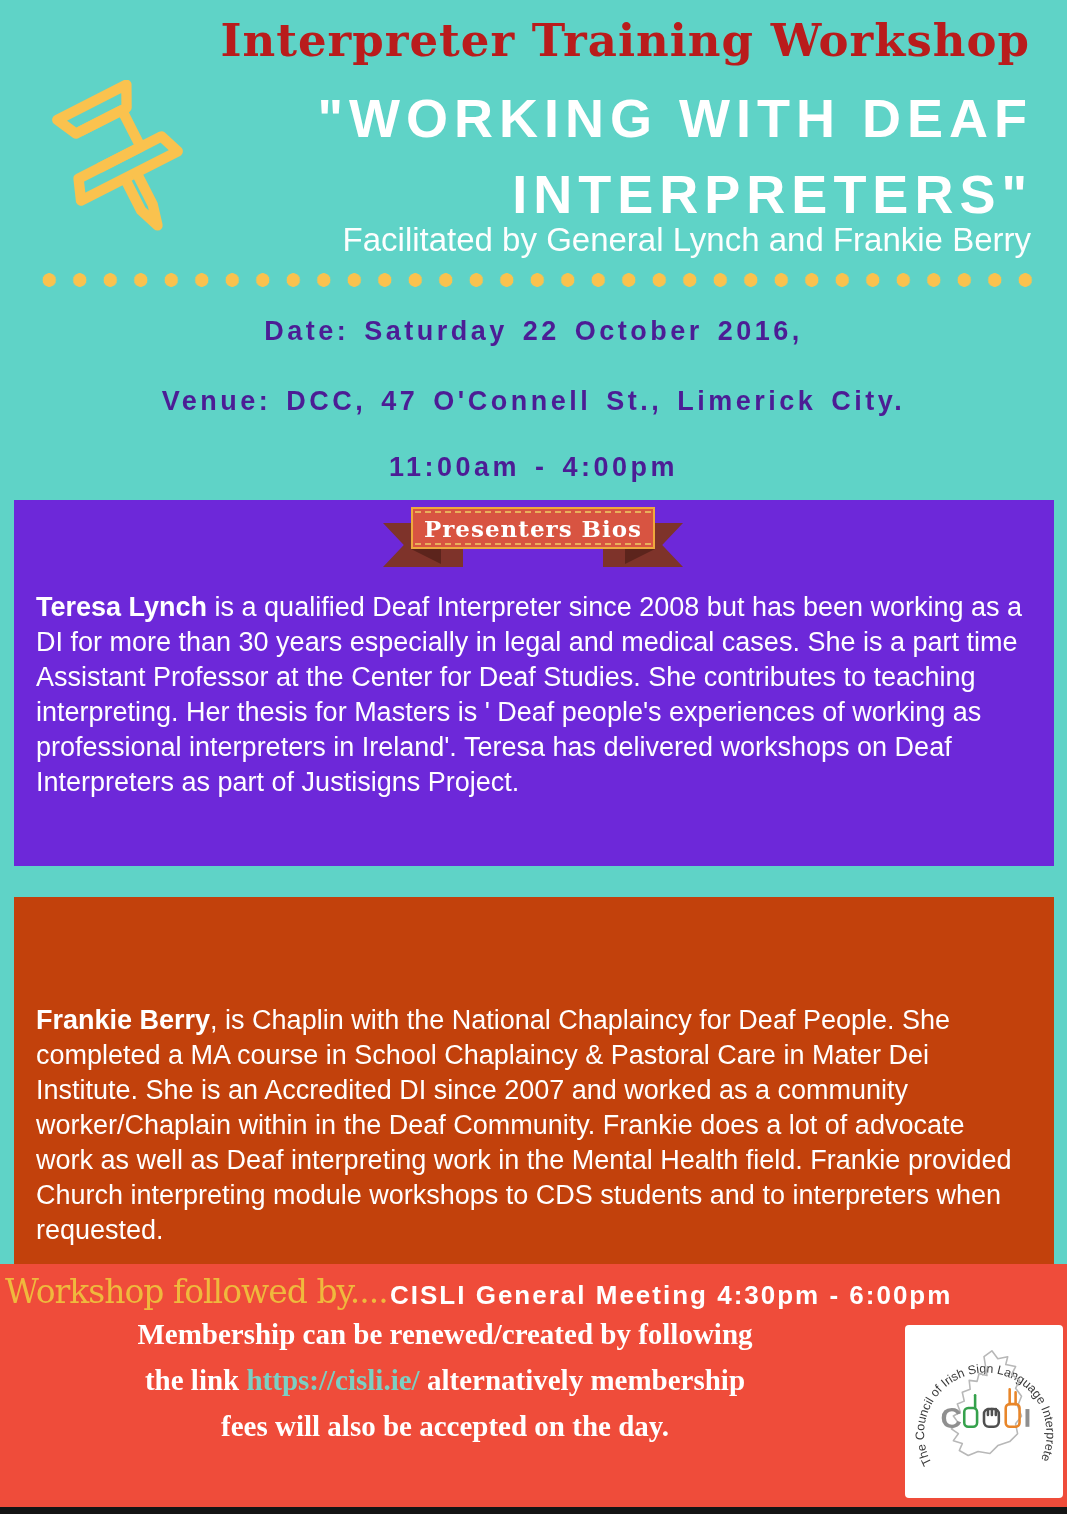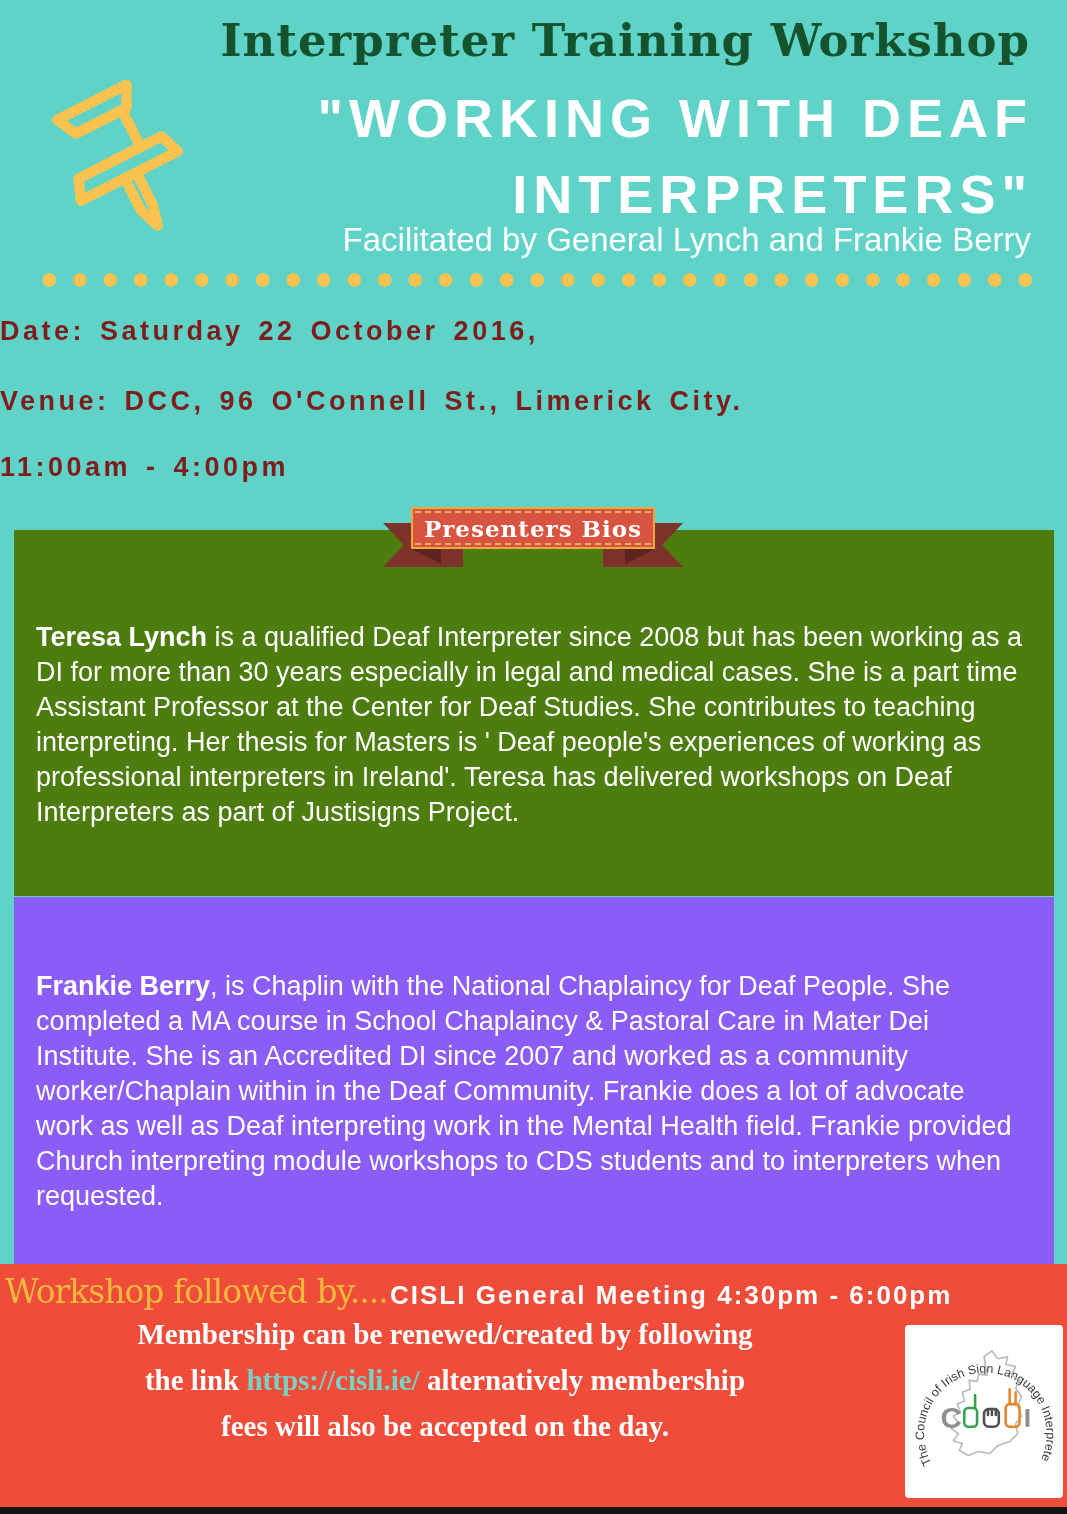--- a/index.html
+++ b/index.html
@@ -5,49 +5,49 @@
   html,body{margin:0;padding:0;background:#333;}
   .poster{
     position:relative;width:1067px;height:1514px;overflow:hidden;
     background:#5FD3C7;
     font-family:"Liberation Sans",sans-serif;
   }
   
   .eyebrow{
     position:absolute;top:14px;left:0;right:37px;text-align:right;
     font-family:"DejaVu Serif","Liberation Serif",serif;
-    font-size:45px;font-weight:600;color:#14532d;letter-spacing:1px;
+    font-size:45px;font-weight:600;color:#b91c1c;letter-spacing:1px;
   }
   .main-title{
     position:absolute;top:80px;left:0;right:34px;text-align:right;
     color:#FFFFFF;font-weight:bold;font-size:54px;line-height:76px;letter-spacing:6px;
   }
   .subtitle{
     position:absolute;top:221px;left:0;right:36px;text-align:right;
     color:#FDFEFE;font-size:33px;letter-spacing:0px;
   }
   .pushpin{position:absolute;top:80px;left:46px;width:148px;height:168px;}
   .dots{
     position:absolute;top:271px;left:34px;width:1000px;height:18px;
     background-image:radial-gradient(circle,#FAC24E 6.5px,rgba(0,0,0,0) 7px);
     background-size:30.5px 18px;background-repeat:repeat-x;
   }
   .info-line{
-    position:absolute;left:0;width:100%;
-    color:#7f1d1d;font-weight:bold;font-size:27px;letter-spacing:3.5px;word-spacing:4px;
+    position:absolute;left:0;width:100%;text-align:center;
+    color:#4c1d95;font-weight:bold;font-size:27px;letter-spacing:3.5px;word-spacing:4px;
   }
   .info-date{top:316px;}
   .info-venue{top:386px;}
   .info-time{top:452px;}
   
   .panel{position:absolute;left:14px;width:1040px;box-sizing:border-box;
     color:#FFFFFF;font-size:27px;line-height:35px;}
   .panel p{margin:0;padding:0 28px 0 22px;}
-  .panel-1{top:530px;height:366px;background:#4d7c0f;padding-top:90px;}
-  .panel-2{top:897px;height:433px;background:#8b5cf6;padding-top:72px;}
+  .panel-1{top:500px;height:366px;background:#6d28d9;padding-top:90px;}
+  .panel-2{top:897px;height:433px;background:#c2410c;padding-top:106px;}
   .bio-name{font-weight:bold;}
   
   .ribbon{position:absolute;top:507px;left:383px;width:300px;height:62px;}
   .ribbon .tail{position:absolute;top:16px;width:80px;height:44px;background:#7E332A;}
   .ribbon .tail-left{left:0;clip-path:polygon(0 0,100% 0,100% 100%,0 100%,26% 50%);}
   .ribbon .tail-right{right:0;clip-path:polygon(0 0,100% 0,74% 50%,100% 100%,0 100%);}
   .ribbon .fold{position:absolute;width:30px;height:15px;background:#5C241C;top:42px;}
   .ribbon .fold-left{left:28px;clip-path:polygon(0 0,100% 0,100% 100%);}
   .ribbon .fold-right{right:28px;clip-path:polygon(0 0,100% 0,0 100%);}
   .ribbon .band{
@@ -104,21 +104,21 @@
       <path d="M20,12 L80,12 L72,28 L28,28 Z"></path>
       <path d="M32,28 L68,28 L68,60 L32,60"></path>
       <path d="M14,60 L86,60 L92,76 L8,76 Z"></path>
       <path d="M46,76 L46,104 L52,120 L56,104 L56,76"></path>
     </g>
   </svg>
 
   <div class="dots"></div>
 
   <div class="info-line info-date">Date: Saturday 22 October 2016,</div>
-  <div class="info-line info-venue">Venue: DCC, 96 O'Connell St., Limerick City.</div>
+  <div class="info-line info-venue">Venue: DCC, 47 O'Connell St., Limerick City.</div>
   <div class="info-line info-time">11:00am - 4:00pm</div>
 
   <div class="panel panel-1">
     <p>
       <span class="bio-name">Teresa Lynch</span><span> is a qualified Deaf Interpreter since 2008 but has been working as a DI for more than 30 years especially in legal and medical cases. She is a part time Assistant Professor at the Center for Deaf Studies. She contributes to teaching interpreting. Her thesis for Masters is ' Deaf people's experiences of working as professional interpreters in Ireland'.  Teresa has delivered workshops on Deaf Interpreters as part of Justisigns Project.</span>
     </p>
   </div>
 
   <div class="panel panel-2">
     <p>

